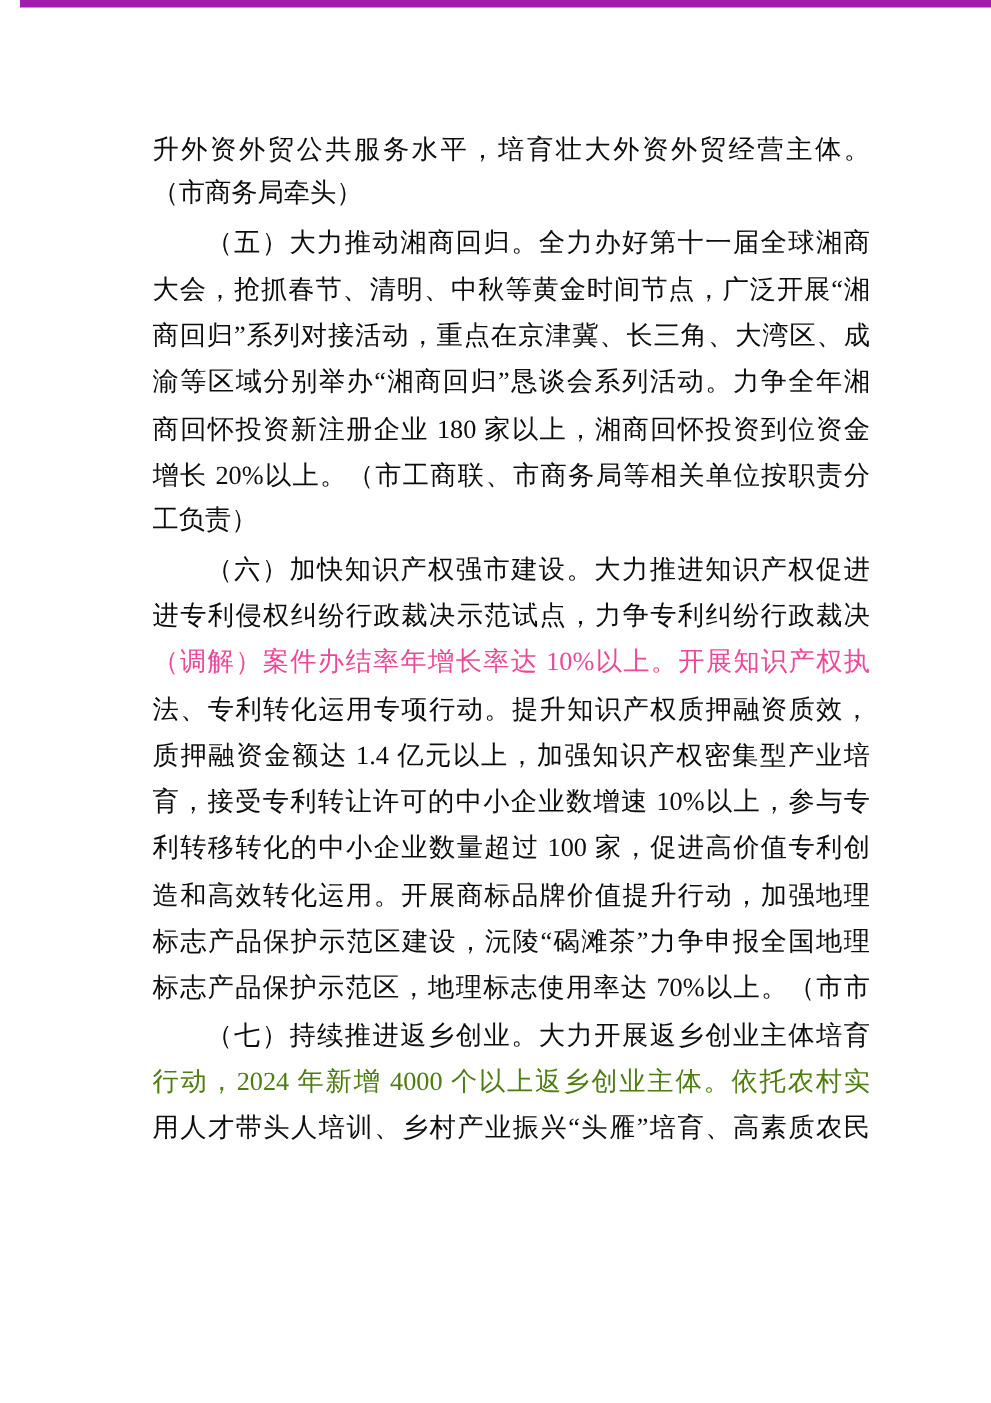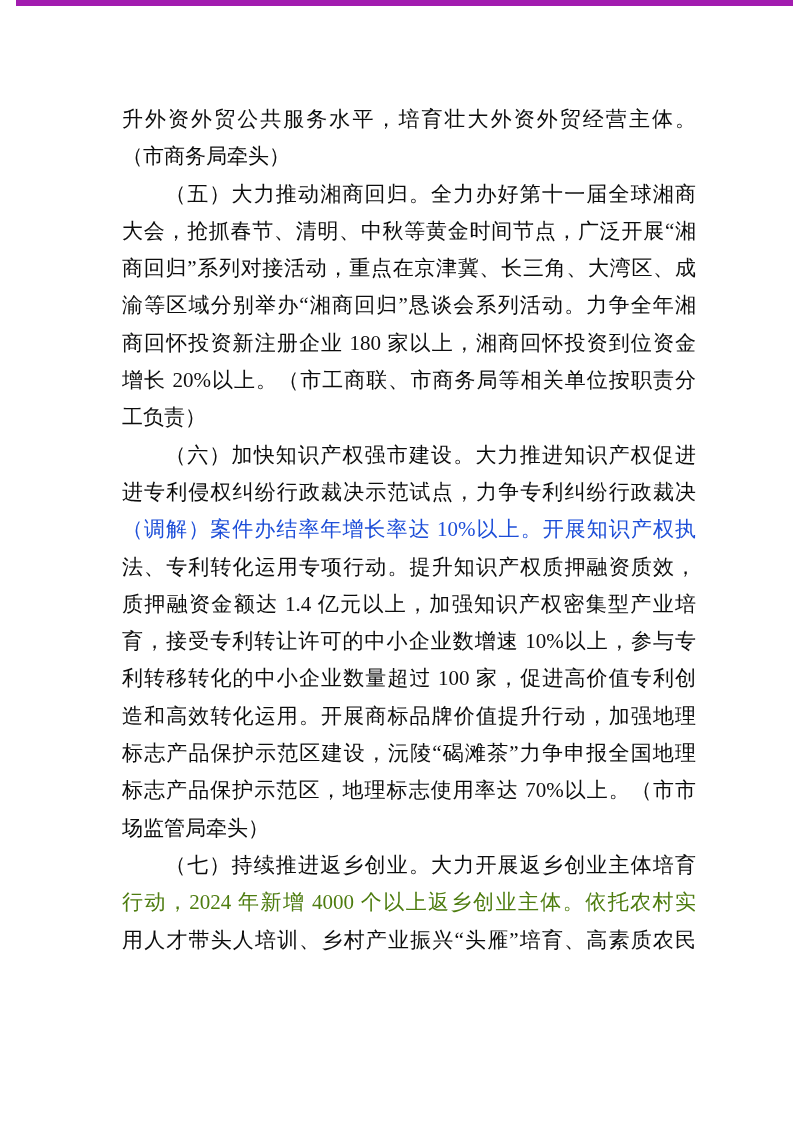--- a/index.html
+++ b/index.html
@@ -37,20 +37,21 @@
     color: #0d0d0d;
     text-align: justify;
     text-align-last: justify;
     white-space: nowrap;
     overflow: hidden;
     letter-spacing: 0;
   }
   .line.end {
     text-align: left;
     text-align-last: left;
+    font-family: Liberation Mono, monospace;
   }
   .line.indent {
     text-indent: 43px;
   }
 </style>
 </head>
 <body style="background: rgb(255, 255, 255);">
 
 <div class="page">
   <div class="textblock">
@@ -59,26 +60,25 @@
       <div class="line end" style="color: rgb(13, 13, 13);">（市商务局牵头）</div>
       <div class="line indent" style="color: rgb(13, 13, 13);">（五）大力推动湘商回归。全力办好第十一届全球湘商</div>
       <div class="line" style="color: rgb(13, 13, 13);">大会，抢抓春节、清明、中秋等黄金时间节点，广泛开展“湘</div>
       <div class="line" style="color: rgb(13, 13, 13);">商回归”系列对接活动，重点在京津冀、长三角、大湾区、成</div>
       <div class="line" style="color: rgb(13, 13, 13);">渝等区域分别举办“湘商回归”恳谈会系列活动。力争全年湘</div>
       <div class="line" style="color: rgb(13, 13, 13);">商回怀投资新注册企业 180 家以上，湘商回怀投资到位资金</div>
       <div class="line" style="color: rgb(13, 13, 13);">增长 20%以上。（市工商联、市商务局等相关单位按职责分</div>
       <div class="line end" style="color: rgb(13, 13, 13);">工负责）</div>
       <div class="line indent" style="color: rgb(13, 13, 13);">（六）加快知识产权强市建设。大力推进知识产权促进</div>
       <div class="line" style="color: rgb(13, 13, 13);">进专利侵权纠纷行政裁决示范试点，力争专利纠纷行政裁决</div>
-      <div class="line" style="color: #1d4ed8;">（调解）案件办结率年增长率达 10%以上。开展知识产权执</div>
+      <div class="line" style="color: #ec4899;">（调解）案件办结率年增长率达 10%以上。开展知识产权执</div>
       <div class="line" style="color: rgb(13, 13, 13);">法、专利转化运用专项行动。提升知识产权质押融资质效，</div>
       <div class="line" style="color: rgb(13, 13, 13);">质押融资金额达 1.4 亿元以上，加强知识产权密集型产业培</div>
       <div class="line" style="color: rgb(13, 13, 13);">育，接受专利转让许可的中小企业数增速 10%以上，参与专</div>
       <div class="line" style="color: rgb(13, 13, 13);">利转移转化的中小企业数量超过 100 家，促进高价值专利创</div>
       <div class="line" style="color: rgb(13, 13, 13);">造和高效转化运用。开展商标品牌价值提升行动，加强地理</div>
       <div class="line" style="color: rgb(13, 13, 13);">标志产品保护示范区建设，沅陵“碣滩茶”力争申报全国地理</div>
       <div class="line" style="color: rgb(13, 13, 13);">标志产品保护示范区，地理标志使用率达 70%以上。（市市</div>
-      <div class="line end" style="color: rgb(13, 13, 13);">场监管局牵头）</div>
       <div class="line indent" style="color: rgb(13, 13, 13);">（七）持续推进返乡创业。大力开展返乡创业主体培育</div>
       <div class="line" style="color: #4d7c0f;">行动，2024 年新增 4000 个以上返乡创业主体。依托农村实</div>
       <div class="line" style="color: rgb(13, 13, 13);">用人才带头人培训、乡村产业振兴“头雁”培育、高素质农民</div>
     </div>
 </div>
 
 </body></html>

